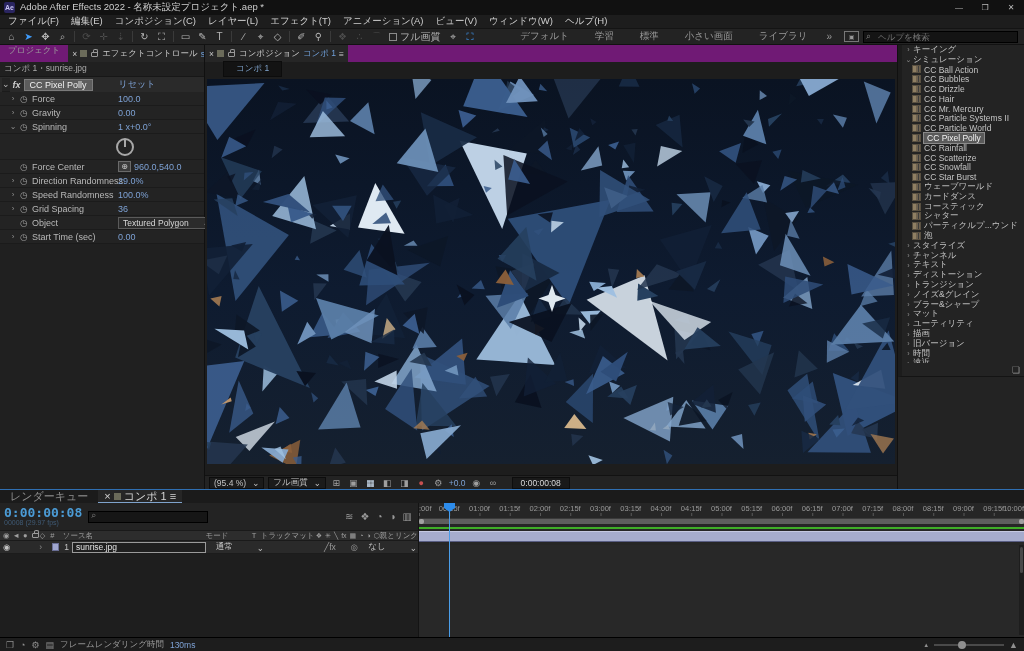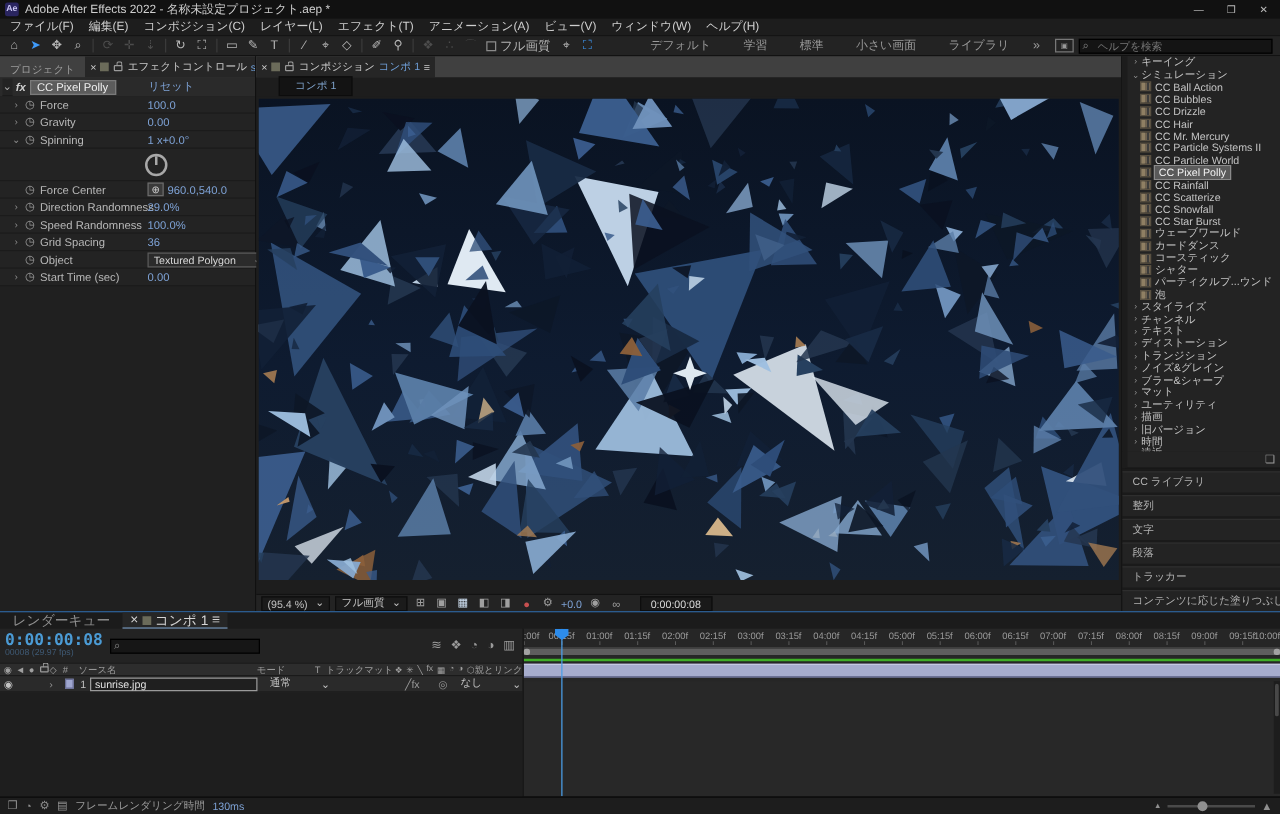--- a/index.html
+++ b/index.html
@@ -27,21 +27,21 @@
   .help-search{display:flex;align-items:center;gap:4px;margin:0 6px}
   .ws-icon{width:15px;height:11px;border:1px solid #777;font-size:6px;color:#999;display:flex;align-items:center;justify-content:center}
   .help-input{width:155px;height:12px;background:#141414;border:1px solid #000;color:#9a9a9a;font-size:8.5px;padding:0 3px 0 14px}
   .help-wrap{position:relative}
   .help-wrap .mag{position:absolute;left:3px;top:0;font-size:9px;color:#888}
   
   .main{display:flex;height:444px}
   .panel-left{width:205px;background:#202020;border-right:1px solid #101010;display:flex;flex-direction:column}
   .panel-center{width:692px;background:#1d1d1d;display:flex;flex-direction:column}
   .panel-right{width:127px;background:#232323;border-left:1px solid #101010;display:flex;flex-direction:column;position:relative}
-  .tabbar{height:17px;background:#404040;display:flex;align-items:flex-end;font-size:8.5px;color:#9c9c9c;overflow:hidden}
+  .tabbar{height:17px;background:#701a75;display:flex;align-items:flex-start;font-size:8.5px;color:#9c9c9c;overflow:hidden}
   .tab-active{display:flex;align-items:center;gap:3px;background:#262626;height:100%;padding:0 4px;color:#c9c9c9;white-space:nowrap}
   .tab-plain{padding:0 8px;white-space:nowrap}
   .blue-name{color:#6f9fd8}
   .tab-sq{width:7px;height:7px;background:#6b6b5a;display:inline-block}
   .lock{display:inline-block;width:7px;height:5px;border:1px solid #9a9a9a;border-radius:1px;position:relative;margin:2px 1px 0}
   .lock:before{content:"";position:absolute;top:-4px;left:1px;width:3px;height:3px;border:1px solid #9a9a9a;border-bottom:none;border-radius:2px 2px 0 0}
   .ec-breadcrumb{height:15px;display:flex;align-items:center;padding-left:4px;font-size:8.5px;color:#a9a9a9;background:#202020;border-bottom:1px solid #171717}
   .ec-head{height:15px;display:flex;align-items:center;background:#2a2a2a;font-size:9px}
   .fx-badge{font-style:italic;font-weight:bold;color:#cfcfcf;margin:0 3px;font-size:9px}
   .fx-name-sel{background:#5c5c5c;color:#f0f0f0;padding:0 5px;border:1px solid #7a7a7a}
@@ -211,20 +211,21 @@
       <span class="tab-active">
         <span>×</span>
         <span class="tab-sq"></span>
         <span class="lock"></span>
         <span>エフェクトコントロール</span>
         <span class="blue-name">sunrise.jpg</span>
 
       </span>
 
     </div>
+    <div class="ec-breadcrumb">コンポ 1・sunrise.jpg</div>
     <div class="ec-head">
       <span class="erow exp" style="margin-left:2px">⌄</span>
       <span class="fx-badge">fx</span>
       <span class="fx-name-sel">CC Pixel Polly</span>
       <span class="reset-link">リセット</span>
     </div>
     <div id="ec-params">
         <div class="erow">
           <span class="exp">›</span>
           <span class="sw">◷</span>
@@ -786,28 +787,20 @@
           </div>
           <div class="fxrow">
             <span class="disc">›</span>
             <span class="lbl">遠近</span>
           </div>
         </div>
     </div>
     <div class="fx-foot">
       <span>❏</span>
     </div>
-    <div class="rpanels" id="right-panels">
-        <div class="rpanel">CC ライブラリ</div>
-        <div class="rpanel">整列</div>
-        <div class="rpanel">文字</div>
-        <div class="rpanel">段落</div>
-        <div class="rpanel">トラッカー</div>
-        <div class="rpanel">コンテンツに応じた塗りつぶし</div>
-      </div>
   </div>
 </div>
 
 <div class="timeline">
   <div class="tl-tabs">
     <span class="tl-tab-inactive">レンダーキュー</span>
     <span class="tl-tab-active">
       <span>×</span>
       <span class="tab-sq"></span>
       <span>コンポ 1</span>

